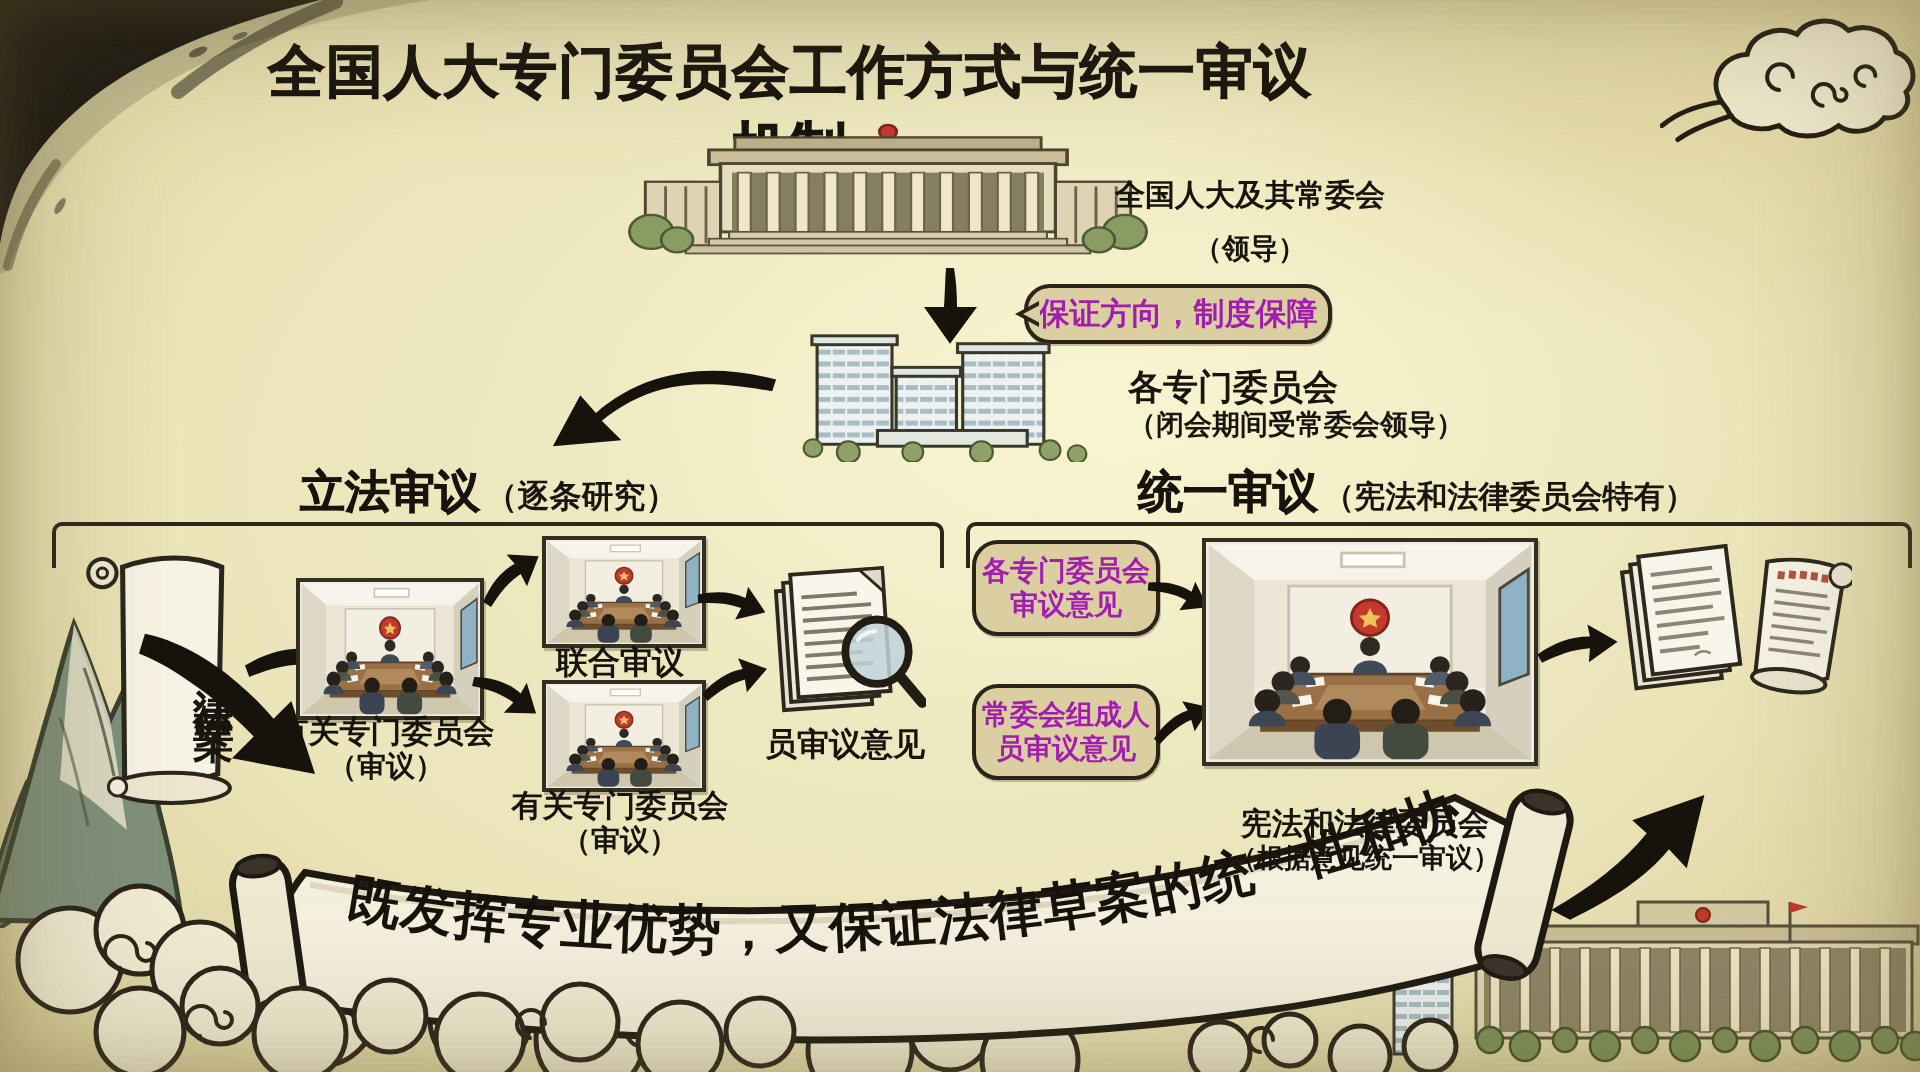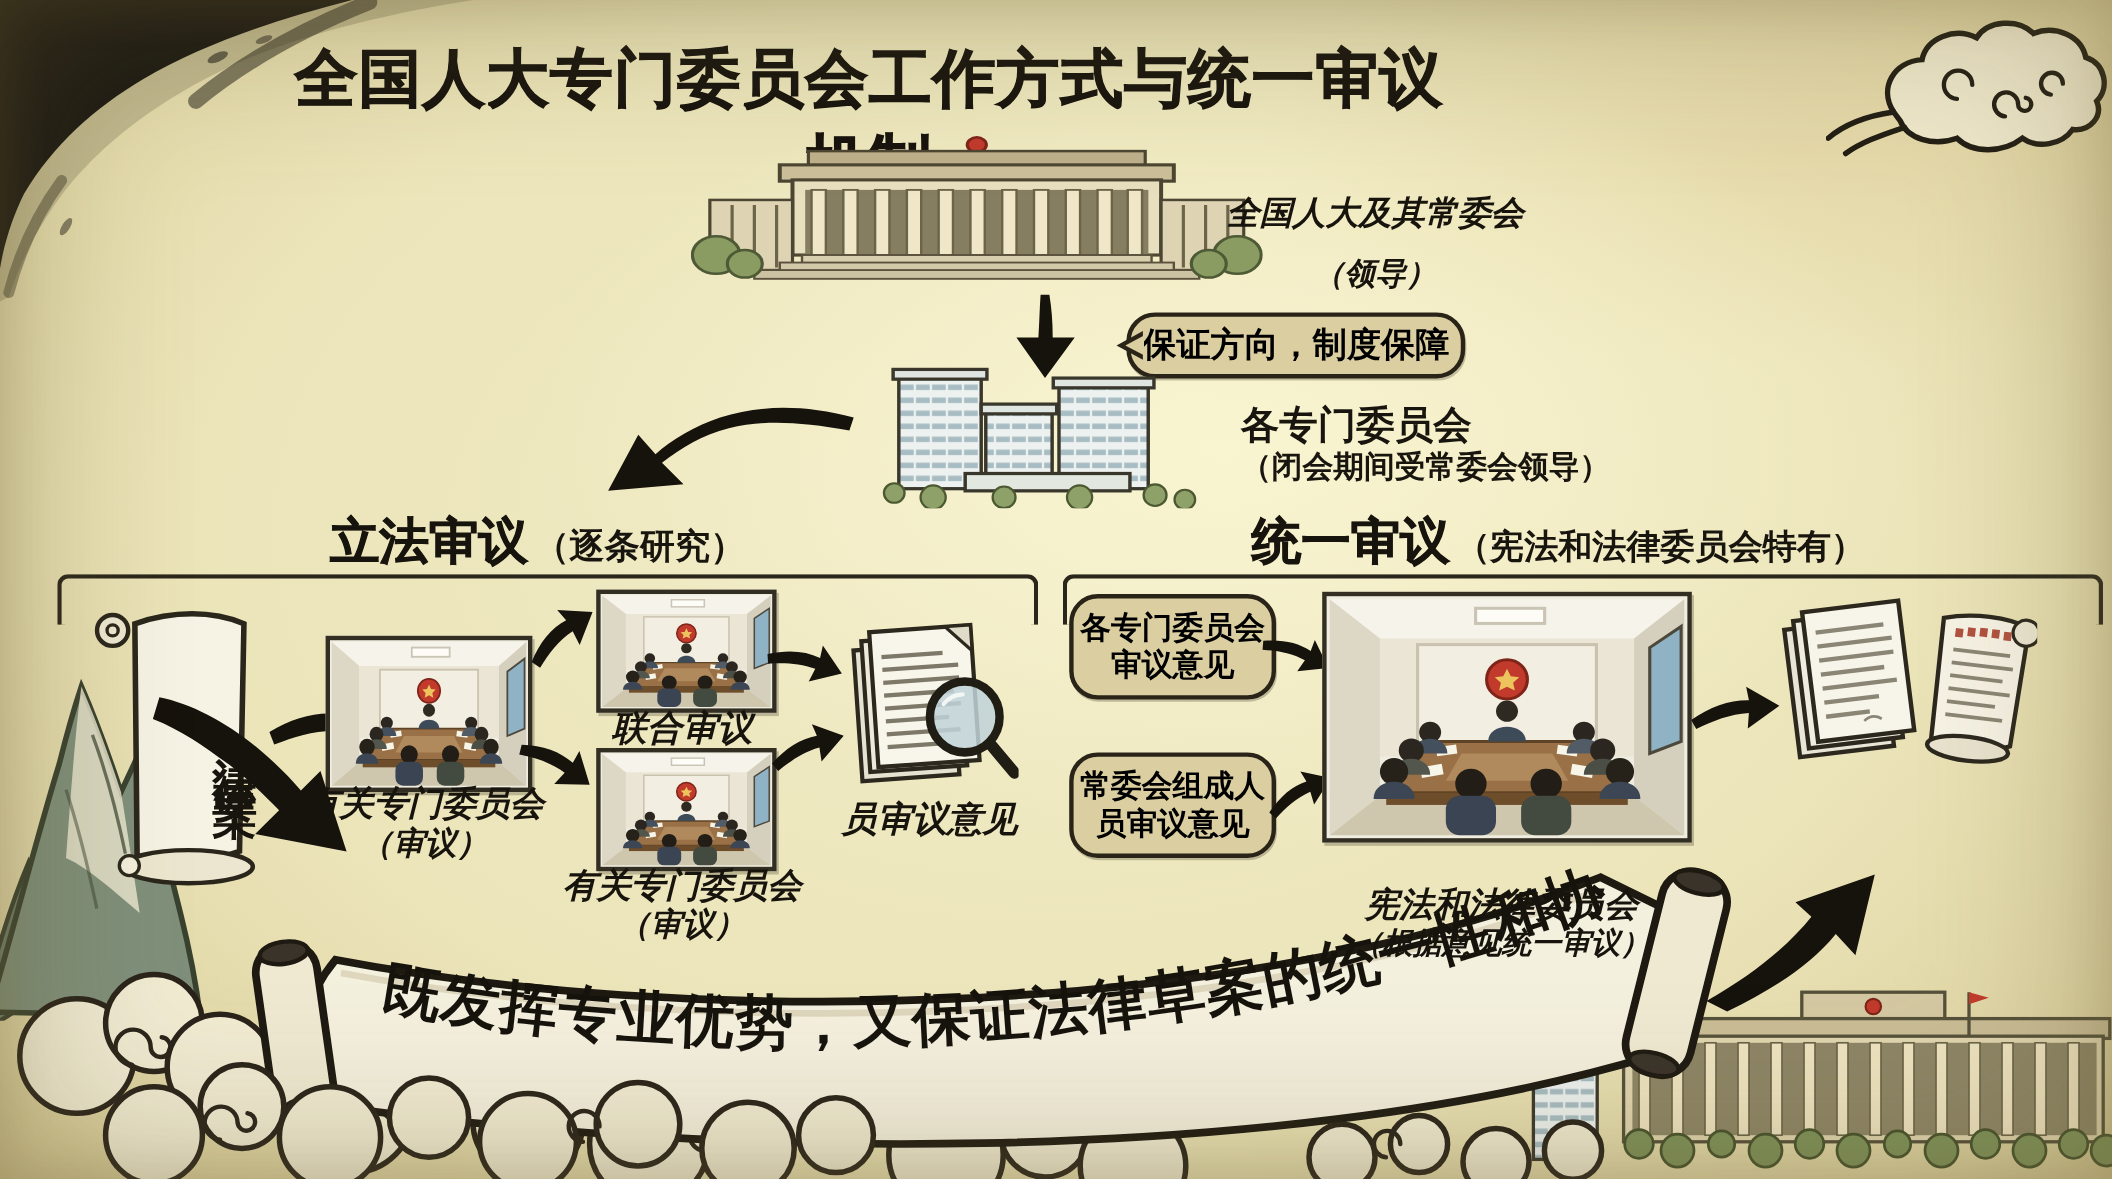--- a/index.html
+++ b/index.html
@@ -7,29 +7,29 @@
     position:relative;width:1920px;height:1072px;overflow:hidden;
     font-family:"DejaVu Sans","Liberation Sans",sans-serif;color:#18140e;
     background:
       radial-gradient(ellipse 900px 520px at 58% 38%, rgba(250,246,210,.9) 0%, rgba(240,233,192,0) 70%),
       radial-gradient(ellipse 700px 300px at 85% 12%, rgba(226,210,160,.55) 0%, rgba(226,210,160,0) 70%),
       radial-gradient(ellipse 1400px 900px at 50% 45%, #f0ebc6 0%, #ece5ba 55%, #ded3a2 85%, #c9bc8a 100%);
   }
   .stage::after{content:"";position:absolute;inset:0;pointer-events:none;z-index:40;
     box-shadow:inset 0 0 140px 30px rgba(110,95,50,.30), inset 0 0 40px 8px rgba(110,95,50,.18);}
   .abs{position:absolute;}
-  .label{font-weight:800;text-align:center;line-height:1.15;color:#17130d;font-style:italic;}
+  .label{font-weight:800;text-align:center;line-height:1.15;color:#17130d;}
   .heavy{font-weight:900;-webkit-text-stroke:1px #17130d;}
   .art-frame{border:4px solid #332e22;background:#efece0;box-shadow:2px 3px 0 rgba(40,32,14,.25);}
   .art-frame svg{display:block;width:100%;height:100%;}
   .bracket{border-top:4px solid #2b261c;border-left:4px solid #2b261c;border-right:4px solid #2b261c;
     border-radius:10px 10px 0 0;}
   .bubble{background:#dbcfa2;border:4px solid #2a2418;border-radius:26px;
     display:flex;align-items:center;justify-content:center;text-align:center;
-    font-weight:900;color:#000000;box-shadow:1px 2px 0 rgba(40,32,14,.25);}
+    font-weight:900;color:#a21caf;box-shadow:1px 2px 0 rgba(40,32,14,.25);}
   .tail-left::before{content:"";position:absolute;left:-26px;top:50%;margin-top:-13px;
     border:13px solid transparent;border-right:24px solid #2a2418;}
   .tail-left::after{content:"";position:absolute;left:-14px;top:50%;margin-top:-9px;
     border:9px solid transparent;border-right:17px solid #dbcfa2;}
   .arrow{line-height:0;}
   .arrow svg{display:block;width:100%;height:100%;}
   .vtext{writing-mode:vertical-rl;text-orientation:upright;font-weight:900;letter-spacing:10px;}
 </style>
 </head>
 <body>

